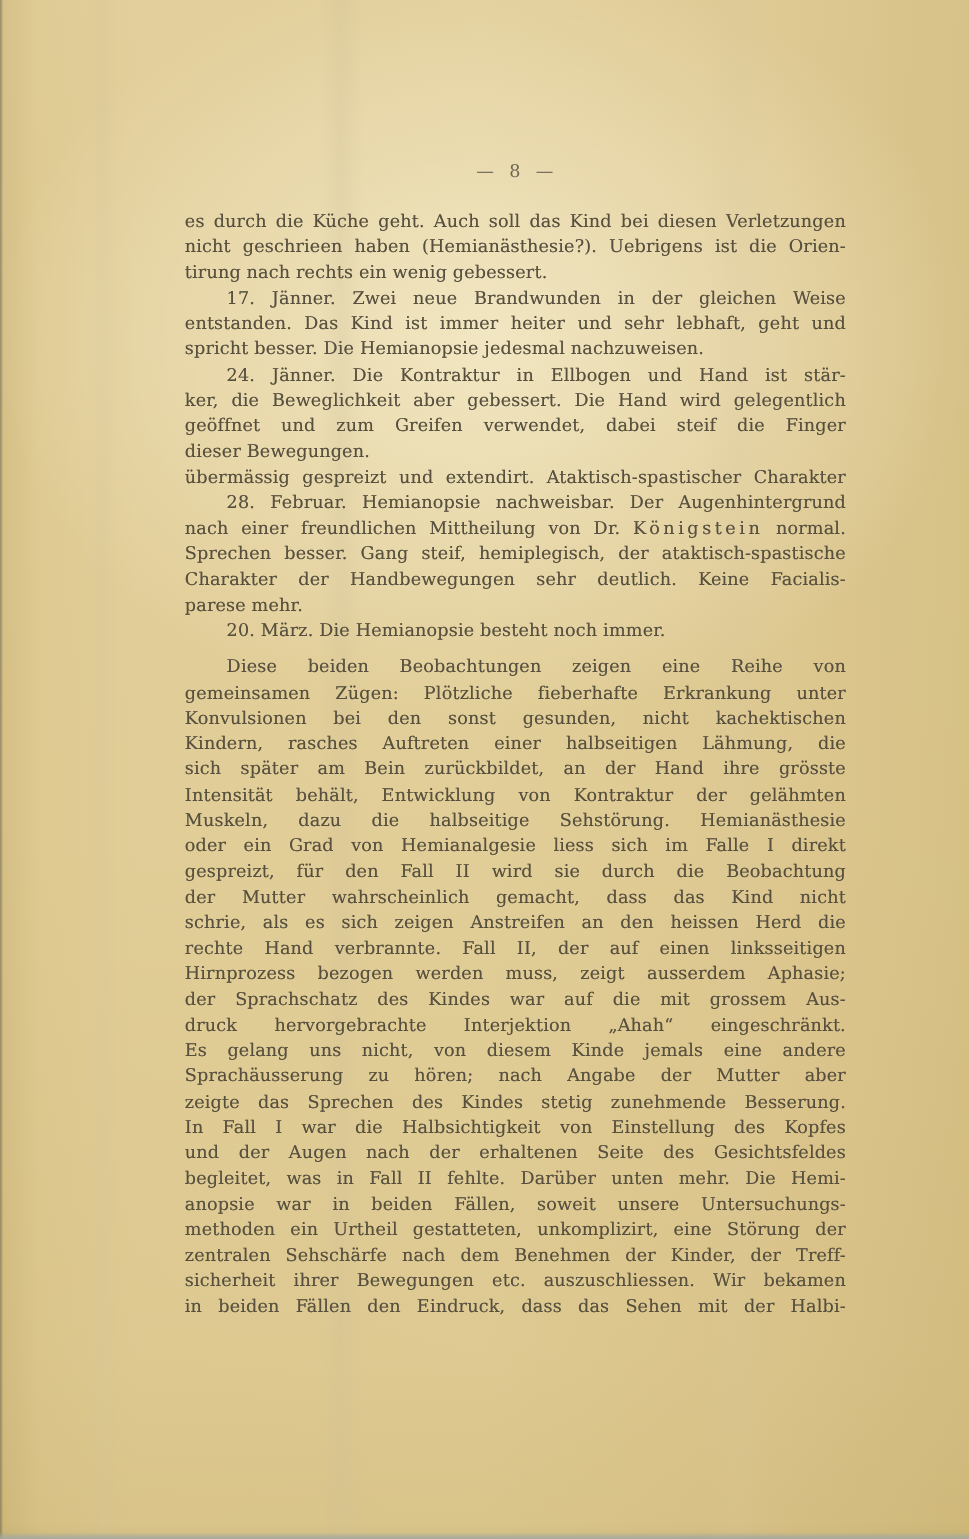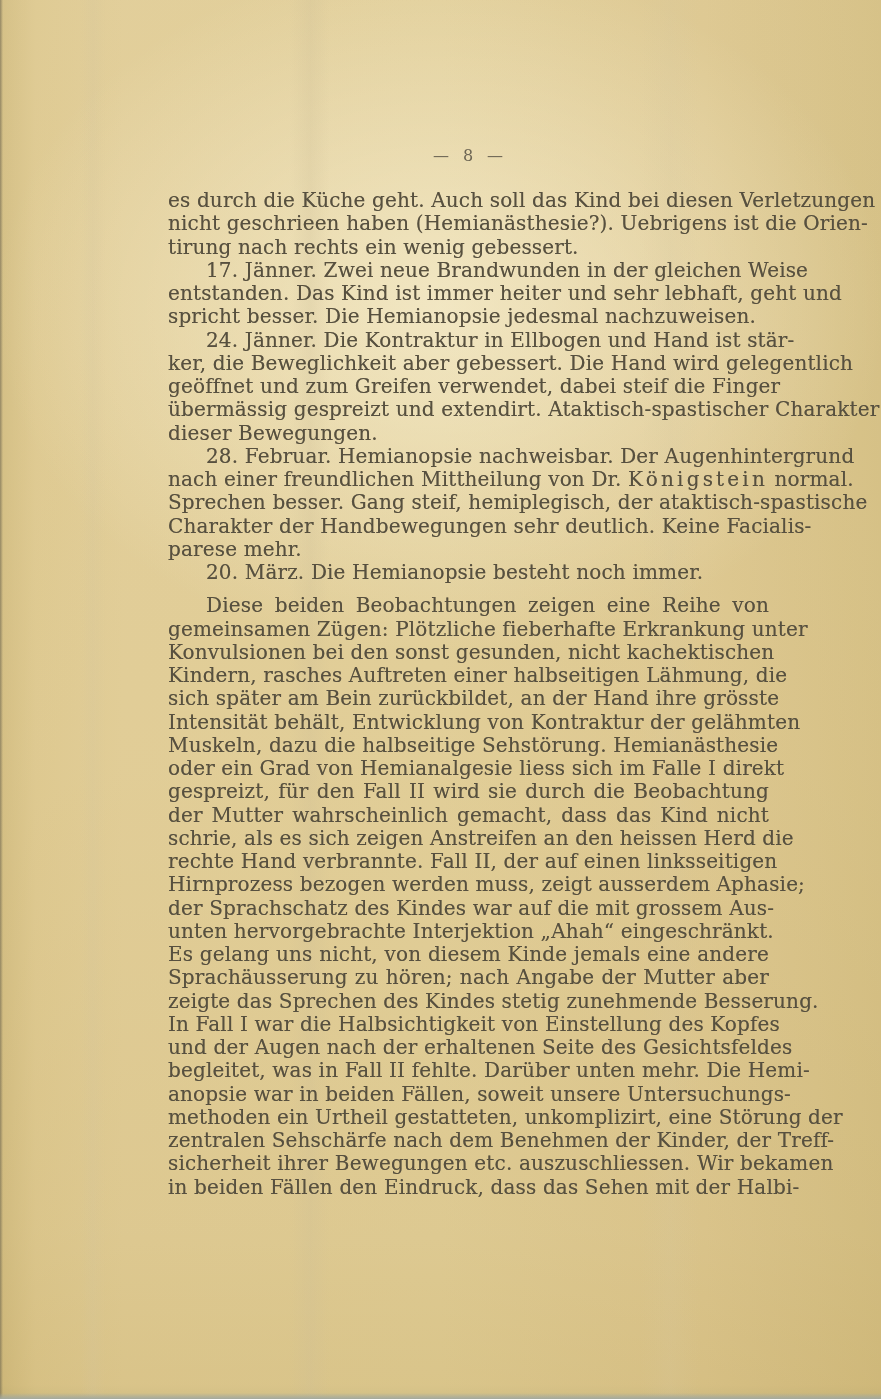--- a/index.html
+++ b/index.html
@@ -51,21 +51,21 @@
     color: var(--header-ink, #6e6755);
     letter-spacing: 1px;
   }
   .page-header .dash { margin: 0 13px; }
 
   .text-block {
     position: absolute;
     left: 168px;
     top: 189px;
     width: 601px;
-    font-size: 20px;
+    font-size: 16px;
     line-height: 23.25px;
     letter-spacing: 0.15px;
     text-shadow: 0 0 0.6px rgba(87,80,63,0.55);
   }
   .paragraph { margin: 0; }
   .paragraph.section-break { margin-top: 10px; }
   .line {
     text-align: justify;
     text-align-last: justify;
     white-space: nowrap;
@@ -96,22 +96,22 @@
       </div>
       <div class="paragraph">
         <div class="line indent">17. Jänner. Zwei neue Brandwunden in der gleichen Weise</div>
         <div class="line">entstanden. Das Kind ist immer heiter und sehr lebhaft, geht und</div>
         <div class="line para-last">spricht besser. Die Hemianopsie jedesmal nachzuweisen.</div>
       </div>
       <div class="paragraph">
         <div class="line indent">24. Jänner. Die Kontraktur in Ellbogen und Hand ist stär-</div>
         <div class="line">ker, die Beweglichkeit aber gebessert. Die Hand wird gelegentlich</div>
         <div class="line">geöffnet und zum Greifen verwendet, dabei steif die Finger</div>
+        <div class="line para-last">dieser Bewegungen.</div>
         <div class="line">übermässig gespreizt und extendirt. Ataktisch-spastischer Charakter</div>
-        <div class="line para-last">dieser Bewegungen.</div>
       </div>
       <div class="paragraph">
         <div class="line indent">28. Februar. Hemianopsie nachweisbar. Der Augenhintergrund</div>
         <div class="line"><span class="line-segment">nach einer freundlichen Mittheilung von Dr. </span><span class="letterspaced-name">Königstein</span><span class="line-segment"> normal.</span></div>
         <div class="line">Sprechen besser. Gang steif, hemiplegisch, der ataktisch-spastische</div>
         <div class="line">Charakter der Handbewegungen sehr deutlich. Keine Facialis-</div>
         <div class="line para-last">parese mehr.</div>
       </div>
       <div class="paragraph">
         <div class="line indent para-last">20. März. Die Hemianopsie besteht noch immer.</div>
@@ -124,21 +124,21 @@
         <div class="line">sich später am Bein zurückbildet, an der Hand ihre grösste</div>
         <div class="line">Intensität behält, Entwicklung von Kontraktur der gelähmten</div>
         <div class="line">Muskeln, dazu die halbseitige Sehstörung. Hemianästhesie</div>
         <div class="line">oder ein Grad von Hemianalgesie liess sich im Falle I direkt</div>
         <div class="line">gespreizt, für den Fall II wird sie durch die Beobachtung</div>
         <div class="line">der Mutter wahrscheinlich gemacht, dass das Kind nicht</div>
         <div class="line">schrie, als es sich zeigen Anstreifen an den heissen Herd die</div>
         <div class="line">rechte Hand verbrannte. Fall II, der auf einen linksseitigen</div>
         <div class="line">Hirnprozess bezogen werden muss, zeigt ausserdem Aphasie;</div>
         <div class="line">der Sprachschatz des Kindes war auf die mit grossem Aus-</div>
-        <div class="line">unten hervorgebrachte Interjektion „Ahah“ eingeschränkt.</div>
+        <div class="line">druck hervorgebrachte Interjektion „Ahah“ eingeschränkt.</div>
         <div class="line">Es gelang uns nicht, von diesem Kinde jemals eine andere</div>
         <div class="line">Sprachäusserung zu hören; nach Angabe der Mutter aber</div>
         <div class="line">zeigte das Sprechen des Kindes stetig zunehmende Besserung.</div>
         <div class="line">In Fall I war die Halbsichtigkeit von Einstellung des Kopfes</div>
         <div class="line">und der Augen nach der erhaltenen Seite des Gesichtsfeldes</div>
         <div class="line">begleitet, was in Fall II fehlte. Darüber unten mehr. Die Hemi-</div>
         <div class="line">anopsie war in beiden Fällen, soweit unsere Untersuchungs-</div>
         <div class="line">methoden ein Urtheil gestatteten, unkomplizirt, eine Störung der</div>
         <div class="line">zentralen Sehschärfe nach dem Benehmen der Kinder, der Treff-</div>
         <div class="line">sicherheit ihrer Bewegungen etc. auszuschliessen. Wir bekamen</div>

